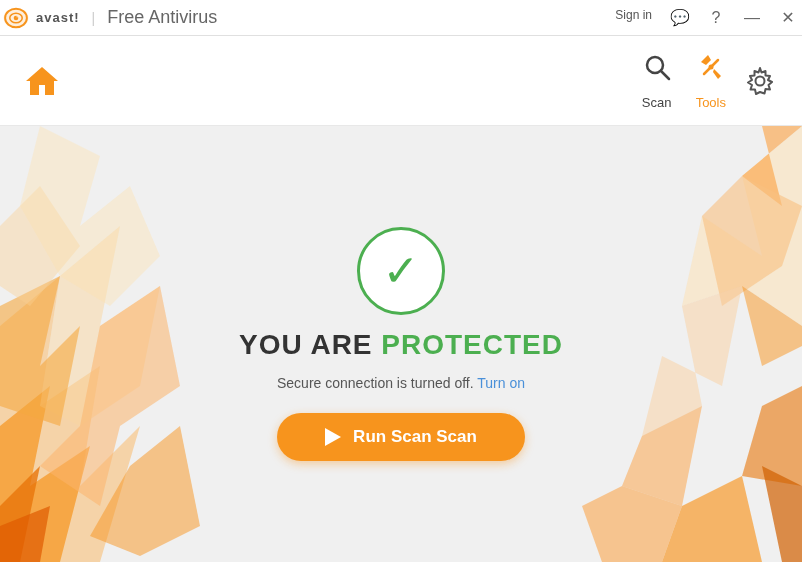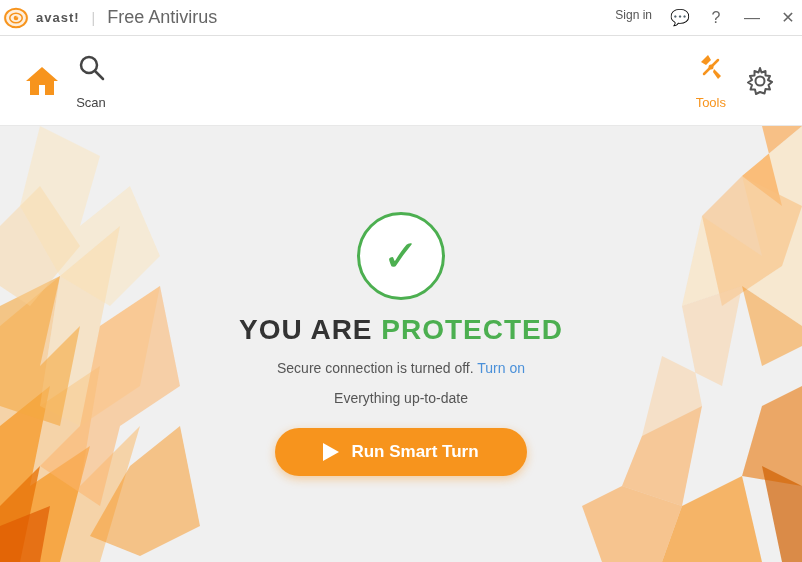--- a/index.html
+++ b/index.html
@@ -91,22 +91,21 @@
       width: 44px;
       height: 44px;
       display: flex;
       align-items: center;
       justify-content: center;
       cursor: pointer;
     }
     .nav-items {
       display: flex;
       flex: 1;
-      justify-content: space-between;
-      gap: 48px;
+      justify-content: flex-end;
     }
     .nav-item {
       display: flex;
       flex-direction: column;
       align-items: center;
       gap: 6px;
       cursor: pointer;
       padding: 8px 12px;
       border-radius: 4px;
     }
@@ -342,20 +341,19 @@
 
     <div class="status-heading">
       <span>YOU ARE </span><span class="protected-word">PROTECTED</span>
     </div>
 
     <div class="secure-connection-text">
       <span>Secure connection is turned off.</span>
       <span class="turn-on-link">Turn on</span>
     </div>
 
-    <div class="up-to-date-text">Everything up-to-date</div>
 
     <button class="run-scan-btn">
       <span class="play-icon"></span>
-      <span>Run Smart Turn</span>
+      <span>Run Scan Scan</span>
     </button>
   </div>
 </div>
 
 </body></html>

